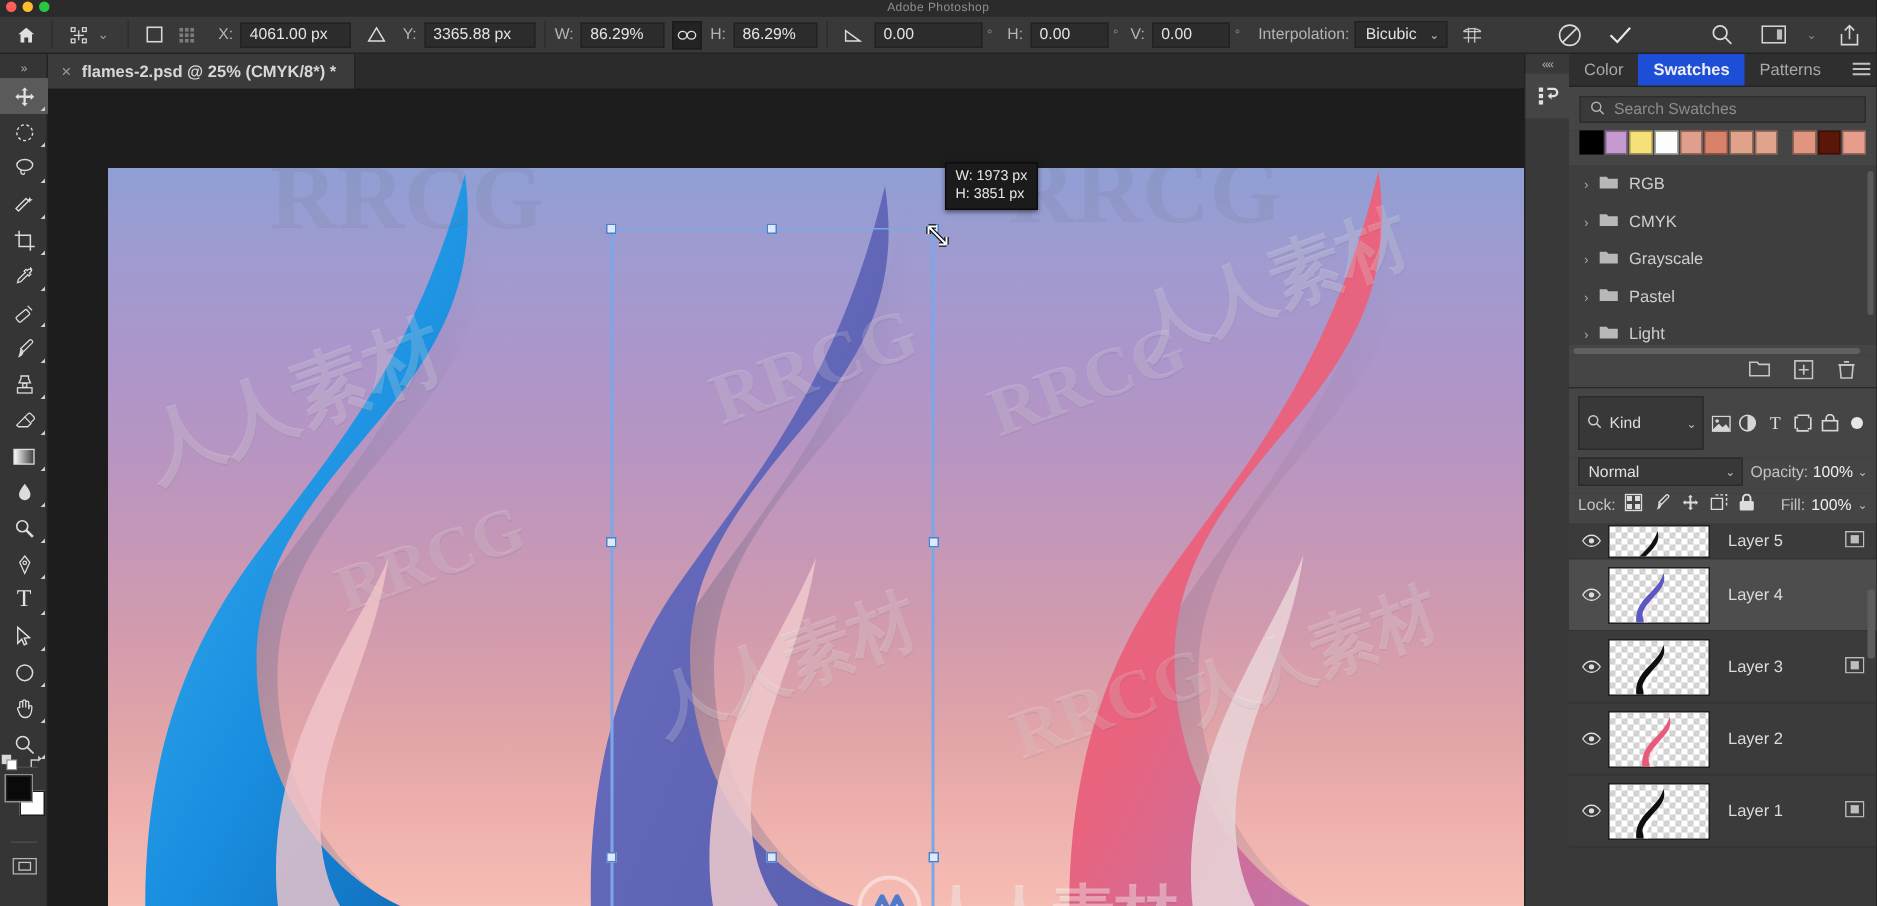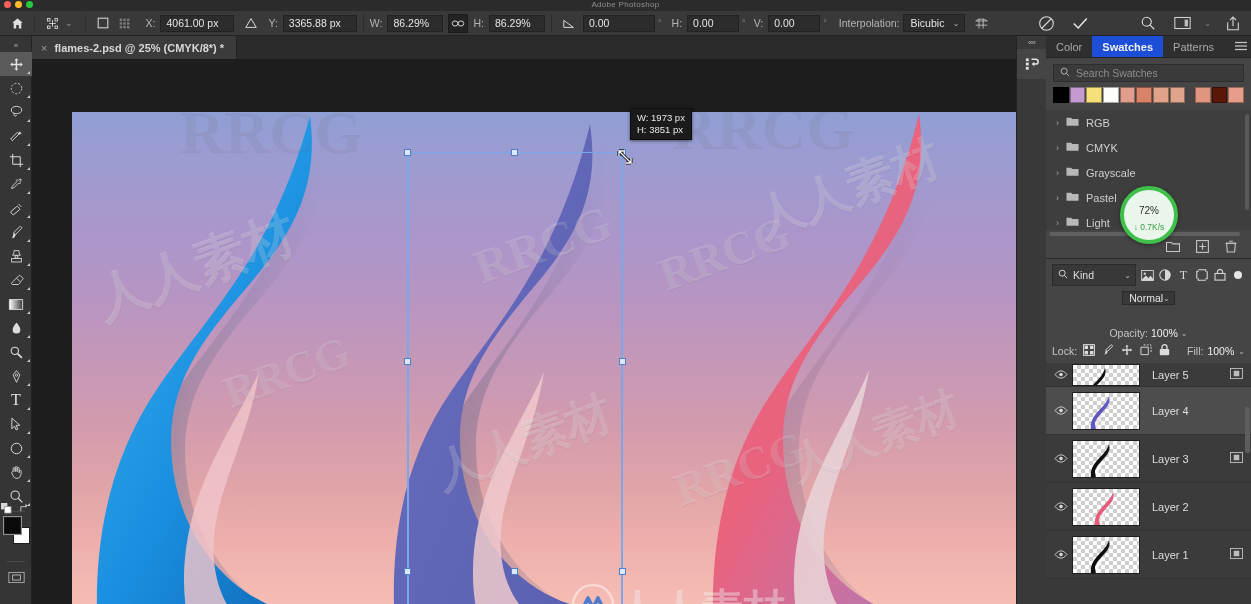--- a/index.html
+++ b/index.html
@@ -174,26 +174,26 @@
   .hscroll i { display:block; height:4px; width:96%; background:#606060; border-radius:2px; }
   .panelfooter {
     height:22px; background:#454545; display:flex; align-items:center;
     justify-content:flex-end; gap:16px; padding-right:14px; color:#cbcbcb;
     border-bottom:1px solid #2a2a2a;
   }
 
   
   .layerfilter { display:flex; align-items:center; gap:4px; padding:5px 6px; background:#454545; }
   .kindsel {
-    flex:0 0 84px; height:22px; background:#383838; border:1px solid #2b2b2b;
+    flex:0 0 84px; height:36px; background:#383838; border:1px solid #2b2b2b;
     display:flex; align-items:center; justify-content:space-between; padding:0 4px 0 5px;
     color:#ddd; font-size:10.5px;
   }
   .fic { width:17px; height:19px; display:flex; align-items:center; justify-content:center; color:#d6d6d6; }
-  .blendrow { display:flex; align-items:center; gap:22px; padding:0 6px 5px 6px; background:#454545;flex-direction:column; }
+  .blendrow { display:flex; align-items:center; gap:5px; padding:0 6px 5px 6px; background:#454545; }
   .blendsel {
     flex:1; height:19px; background:#383838; border:1px solid #2b2b2b;
     display:flex; align-items:center; justify-content:space-between; padding:0 4px 0 6px;
     color:#e2e2e2; font-size:10.5px;
   }
   .opac { display:flex; align-items:center; gap:3px; color:#c4c4c4; font-size:10.5px; }
   .opac b { color:#efefef; font-weight:normal; }
   .lockrow { display:flex; align-items:center; gap:6px; padding:0 6px 5px 6px; background:#454545; color:#c4c4c4; font-size:10.5px; }
   .lockicons { display:flex; align-items:center; gap:7px; color:#dcdcdc; }
 
@@ -983,23 +983,14 @@
               <rect x=".5" y=".5" width="13" height="11" fill="none" stroke="#bdbdbd" stroke-width="1"></rect>
               <rect x="4" y="3" width="6" height="6" fill="#bdbdbd"></rect>
             </svg>
         </span>
       </div>
 
       <div class="vscroll"></div>
     </div>
   </div>
 
-  <div class="dlbadge">
-    <div class="pct">
-      <span>72</span><span>%</span>
-    </div>
-    <div class="spd">
-      <span>↓</span>
-      <span>0.7K/s</span>
-    </div>
-  </div>
 
 </div>
 
 </body></html>

